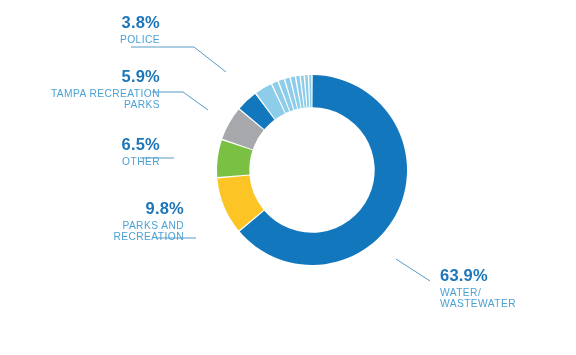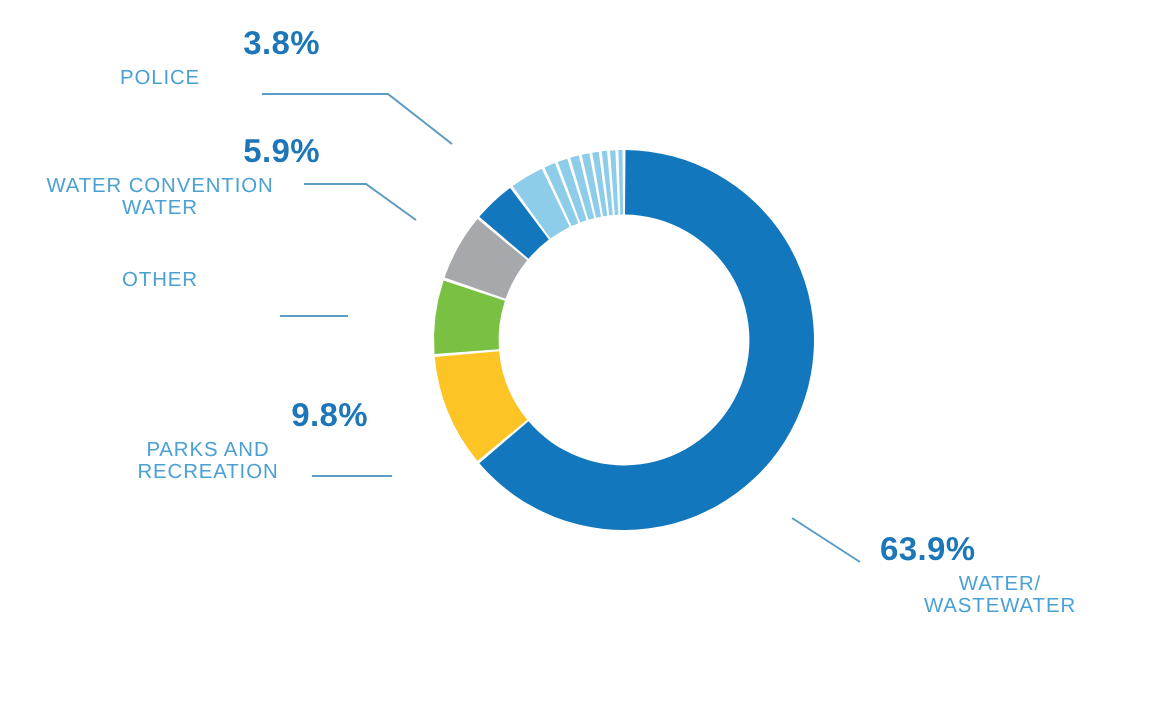--- a/index.html
+++ b/index.html
@@ -50,21 +50,20 @@
     display: block;
     margin-bottom: 4px;
   }
 
   .cat {
     font-size: 10.2px;
     color: #4ba1d4;
     letter-spacing: 0.45px;
     display: block;
     white-space: nowrap;
-    text-align: center;
   }
   .cat + .cat { margin-top: 1.5px; }
 
   
   #label-police {
     left: 0px;  top: 14px;  width: 160px;
   }
   #label-tcc {
     left: 0px;  top: 68px;  width: 160px;
   }
@@ -111,25 +110,26 @@
     </g>
   </svg>
 
   <div class="label-block right-align" id="label-police">
     <span class="pct">3.8%</span>
     <span class="cat">POLICE</span>
   </div>
 
   <div class="label-block right-align" id="label-tcc">
     <span class="pct">5.9%</span>
-    <span class="cat">WATER CONVENTION</span>
-    <span class="cat">WATER</span>
+    <span class="cat">TAMPA RECREATION</span>
+    <span class="cat">PARKS</span>
   </div>
 
   <div class="label-block right-align" id="label-other">
+    <span class="pct">6.5%</span>
     <span class="cat">OTHER</span>
   </div>
 
   <div class="label-block right-align" id="label-parks">
     <span class="pct">9.8%</span>
     <span class="cat">PARKS AND</span>
     <span class="cat">RECREATION</span>
   </div>
 
   <div class="label-block left-align" id="label-water">

